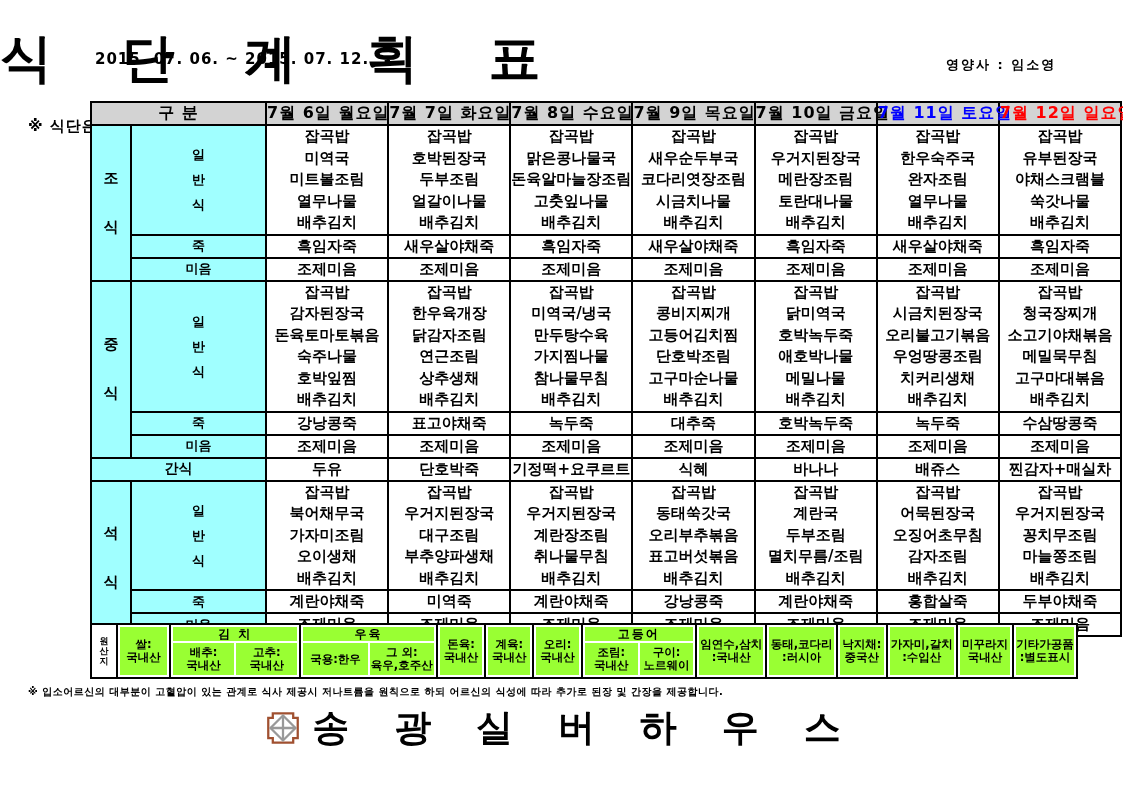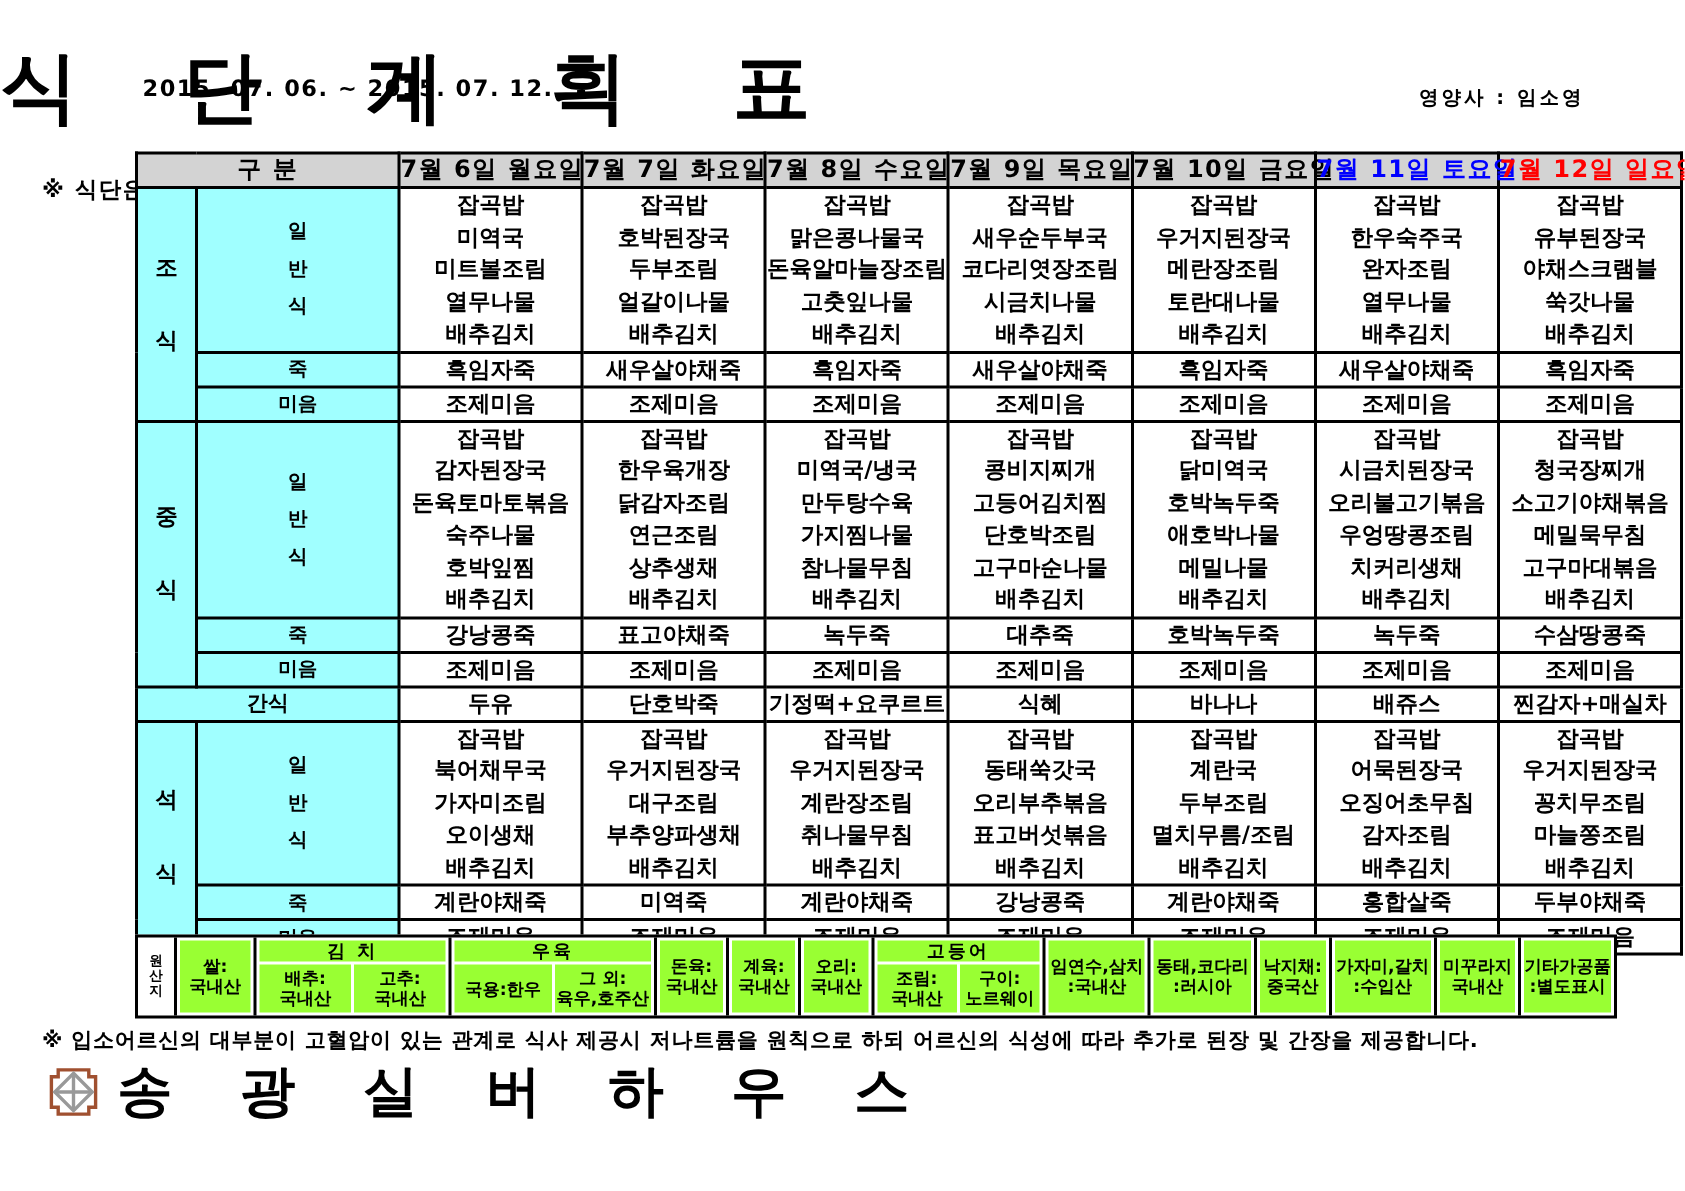--- a/index.html
+++ b/index.html
@@ -56,24 +56,24 @@
     font-size:11.5px;line-height:13px;text-align:center;white-space:nowrap;
   }
   .o-header{
     background:var(--origin-bg,#99ff33);margin:1px;flex:0 0 14px;
     font-size:12px;line-height:14px;text-align:center;letter-spacing:2px;
   }
   .o-row{display:flex;flex:1;min-width:0;}
   .o-row .o-cell{flex:1;}
 
   
-  .footnote{position:absolute;left:28px;top:685px;font-size:14px;letter-spacing:0.5px;white-space:nowrap;}
+  .footnote{position:absolute;left:28px;top:685px;font-size:10px;letter-spacing:0.5px;white-space:nowrap;}
   .footer-line{
     position:absolute;left:0;right:0;top:703px;text-align:center;
-    display:flex;align-items:center;gap:12px;margin-left:32px;
+    display:flex;align-items:center;justify-content:center;gap:12px;
   }
   .footer-title{font-size:37px;letter-spacing:16px;white-space:nowrap;}
   .logo{flex:0 0 34px;height:34px;}
 </style>
 </head>
 <body>
 
 <div class="date-range">2015. 07. 06. ~ 2015. 07. 12.</div>
 <div class="page-title">식 단 계 획 표</div>
 <div class="nutritionist">영양사 : 임소영</div>

